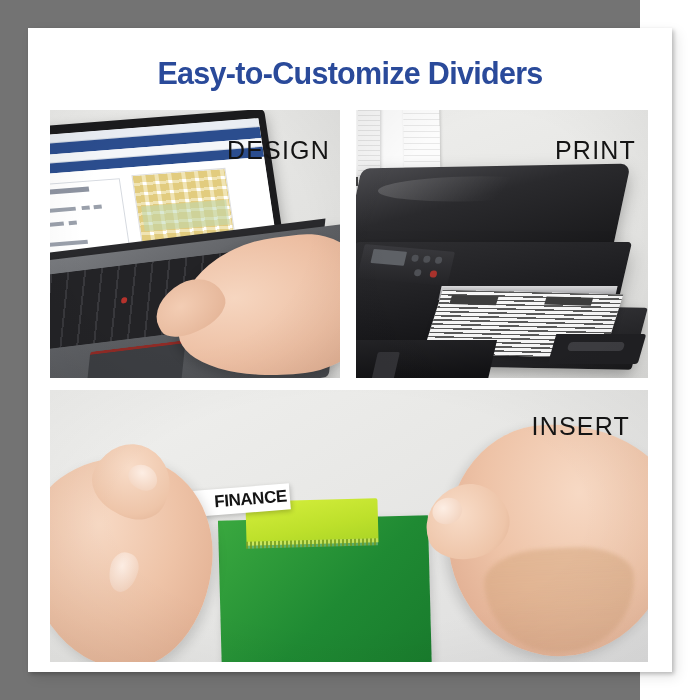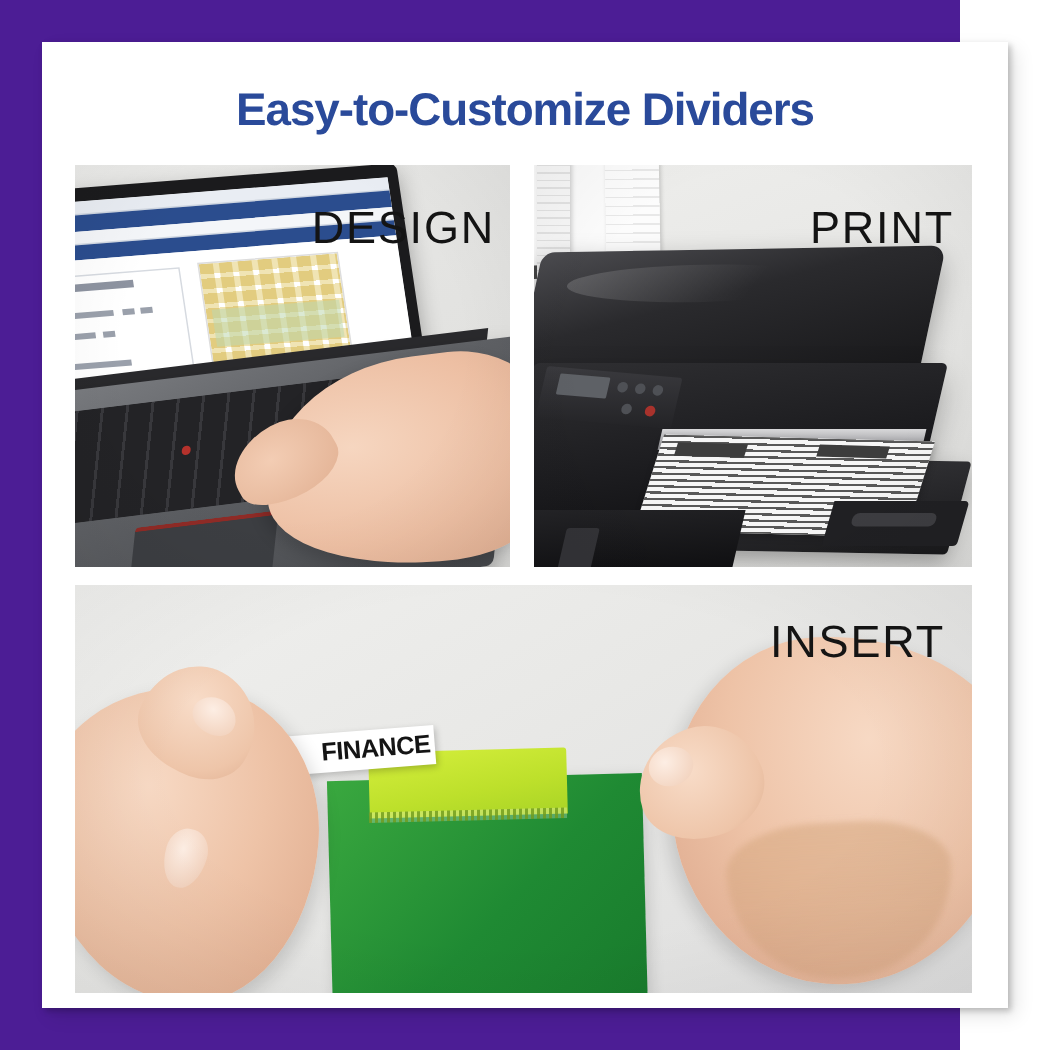--- a/index.html
+++ b/index.html
@@ -7,21 +7,21 @@
   html, body {
     width: 700px; height: 700px;
     background: #ffffff;
     font-family: "Liberation Sans", sans-serif;
     overflow: hidden;
   }
 
   #page-root {
     position: relative;
     width: 640px; height: 700px;
-    background: #4c1d95;
+    background: #737373;
   }
 
   
   .card {
     position: absolute;
     left: 28px; top: 28px;
     width: 644px; height: 644px;
     background: #ffffff;
     box-shadow: 2px 2px 4px rgba(0,0,0,0.22), 5px 5px 12px rgba(0,0,0,0.10);
   }
@@ -46,21 +46,21 @@
     background: #e2e2e0;
   }
   .panel-design { left: 22px;  top: 82px;  width: 290px; height: 268px; }
   .panel-print  { left: 328px; top: 82px;  width: 292px; height: 268px; }
   .panel-insert { left: 22px;  top: 362px; width: 598px; height: 272px; }
 
   .panel-label {
     position: absolute;
     z-index: 40;
     color: #141414;
-    font-size: 30px;
+    font-size: 25px;
     font-weight: 400;
     letter-spacing: 1.2px;
     font-family: "Liberation Sans", sans-serif;
   }
   .label-design { right: 10px; top: 26px; }
   .label-print  { right: 12px; top: 26px; }
   .label-insert { right: 18px; top: 22px; }
 
   
   .bg-grad-1 {

